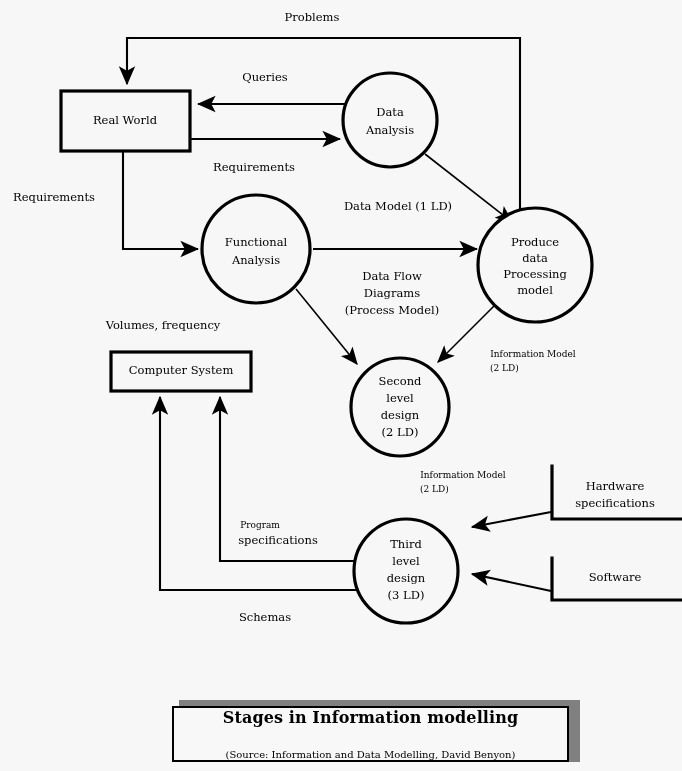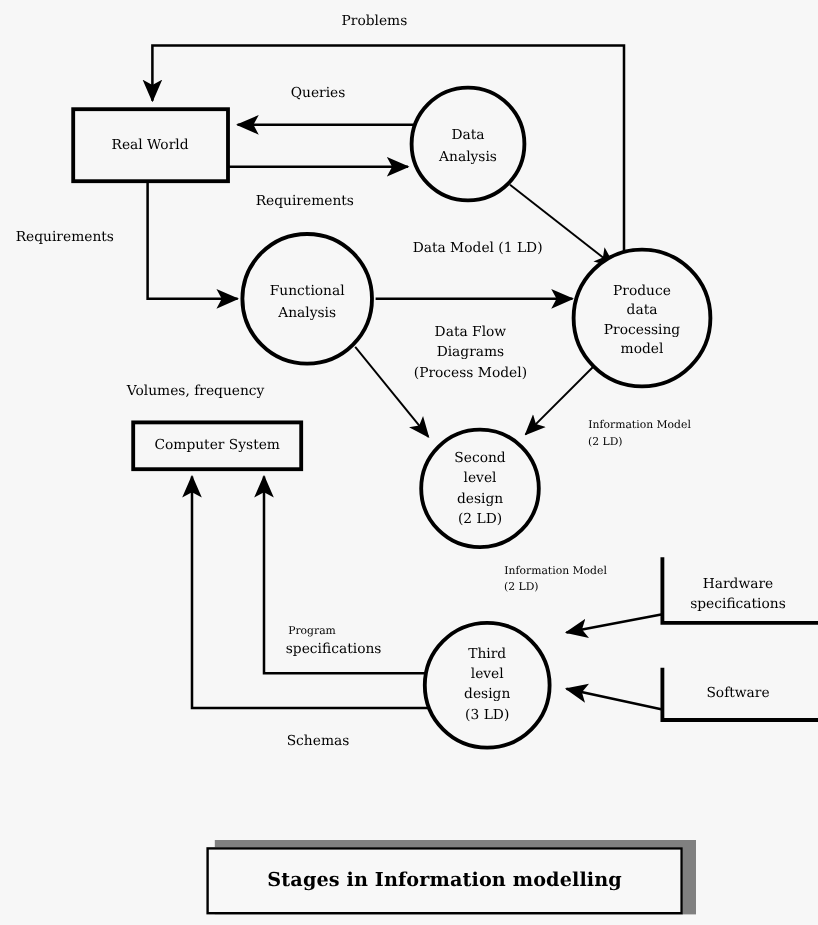--- a/index.html
+++ b/index.html
@@ -80,21 +80,21 @@
     left: 172px;
     top: 706px;
     width: 397px;
     height: 56px;
     background: #f8f8f8;
     border: 2px solid #000000;
     box-sizing: border-box;
     display: flex;
     flex-direction: column;
     align-items: center;
-    justify-content: center;
+    justify-content: space-between;
   }
   #caption-title {
     font-family: "DejaVu Serif", "Liberation Serif", serif;
     font-weight: bold;
     font-size: 16px;
     color: #000000;
     letter-spacing: 0.1px;
     margin-bottom: 3px;
   }
   #caption-source {
@@ -205,15 +205,16 @@
 
     <text class="edge-label-small" x="260" y="528">Program</text>
     <text class="edge-label" x="278" y="544">specifications</text>
 
     <text class="edge-label" x="265" y="621">Schemas</text>
   </svg>
 
   <div id="caption-shadow"></div>
   <div id="caption-box">
     <div id="caption-title">Stages in Information modelling</div>
+    <div id="caption-source">(Source: Information and Data Modelling, David Benyon)</div>
   </div>
 
 </div>
 
 </body></html>

